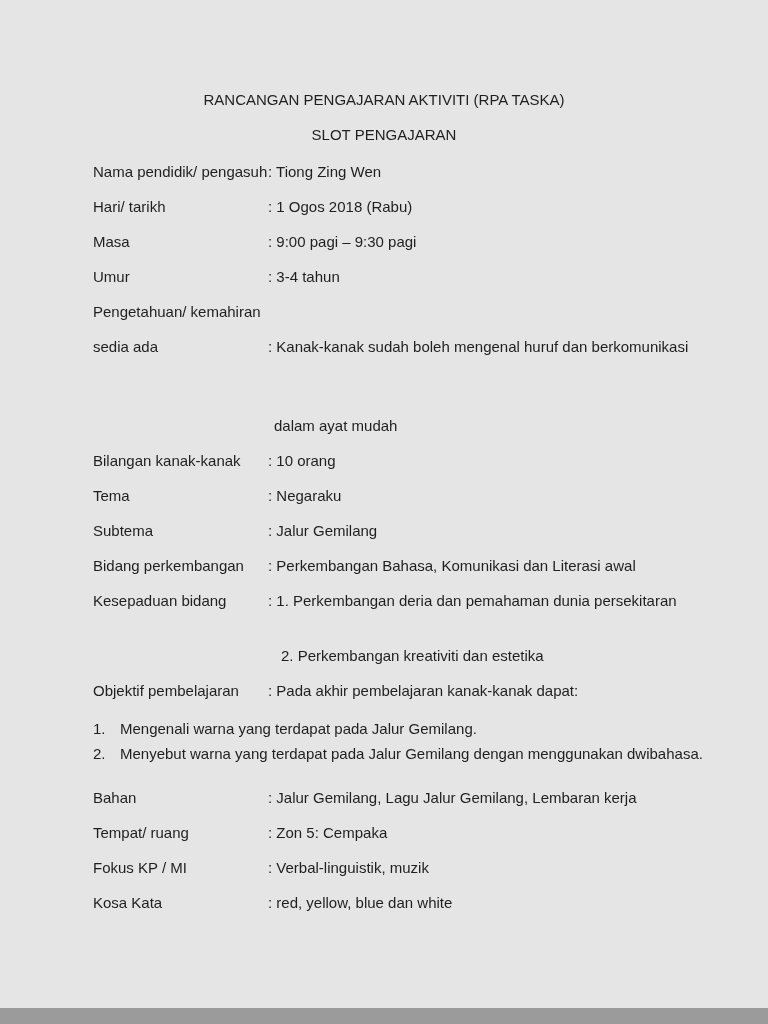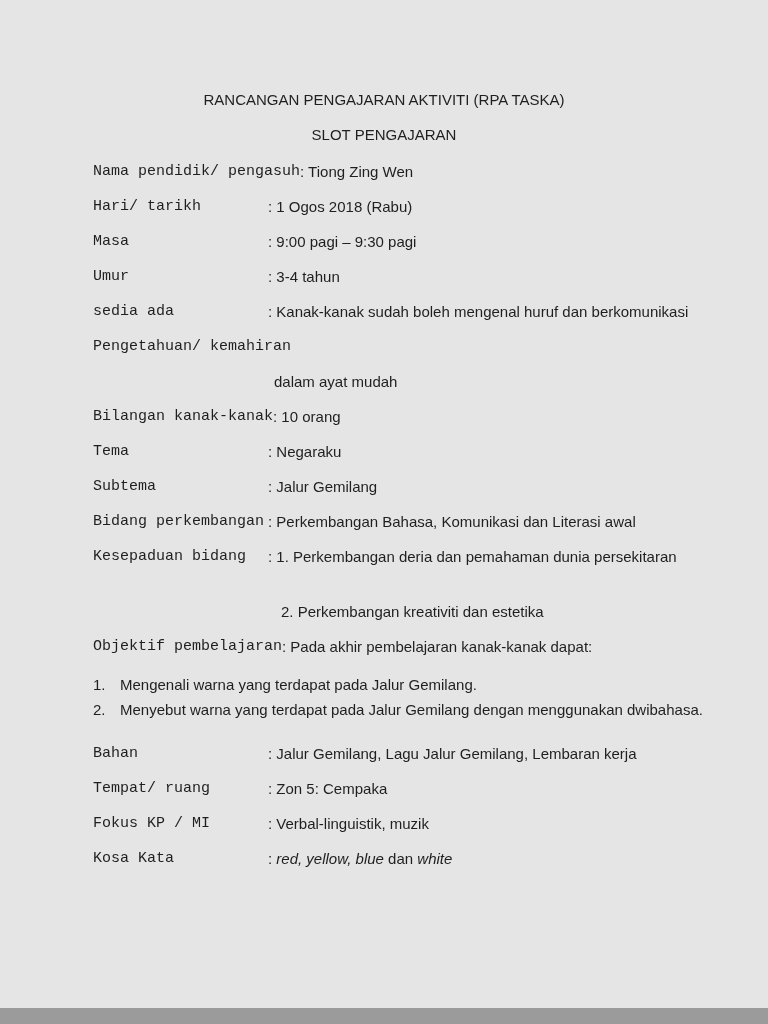--- a/index.html
+++ b/index.html
@@ -40,36 +40,35 @@
   .doc-subtitle { margin-top: 15px; }
   .rows { margin-top: 17px; }
   .row {
     display: flex;
     line-height: 20px;
     margin-bottom: 15px;
   }
   .label {
     flex: 0 0 175px;
     white-space: nowrap;
-    font-family: Liberation Mono, monospace;
   }
   .value {
     flex: 1 1 auto;
     white-space: nowrap;
   }
-  .value.indent-sm { padding-left: 6px; }
+  .value.indent-sm { padding-left: 6px; margin-top: 44px; }
   .value.indent-md { padding-left: 13px; margin-top: 20px; }
   .objectives { margin-top: 0; }
   .objective {
     display: flex;
     line-height: 25px;
   }
   .objective .num { flex: 0 0 27px; }
   .rows2 { margin-top: 22px; }
-  .italic { font-style: italic; }
+  .italic { }
 </style>
 </head>
 <body>
 
 <div class="page">
 
   <div class="doc-title">RANCANGAN PENGAJARAN AKTIVITI (RPA TASKA)</div>
   <div class="doc-subtitle">SLOT PENGAJARAN</div>
 
   <div class="rows">
@@ -83,26 +82,26 @@
     </div>
     <div class="row">
       <span class="label">Masa</span>
       <span class="value">: 9:00 pagi – 9:30 pagi</span>
     </div>
     <div class="row">
       <span class="label">Umur</span>
       <span class="value">: 3-4 tahun</span>
     </div>
     <div class="row">
+      <span class="label">Pengetahuan/ kemahiran</span>
+      <span class="value"></span>
+    </div>
+    <div class="row">
       <span class="label">sedia ada</span>
       <span class="value">: Kanak-kanak sudah boleh mengenal huruf dan berkomunikasi</span>
-    </div>
-    <div class="row">
-      <span class="label">Pengetahuan/ kemahiran</span>
-      <span class="value"></span>
     </div>
     <div class="row">
       <span class="label"></span>
       <span class="value indent-sm">dalam ayat mudah</span>
     </div>
     <div class="row">
       <span class="label">Bilangan kanak-kanak</span>
       <span class="value">: 10 orang</span>
     </div>
     <div class="row">

